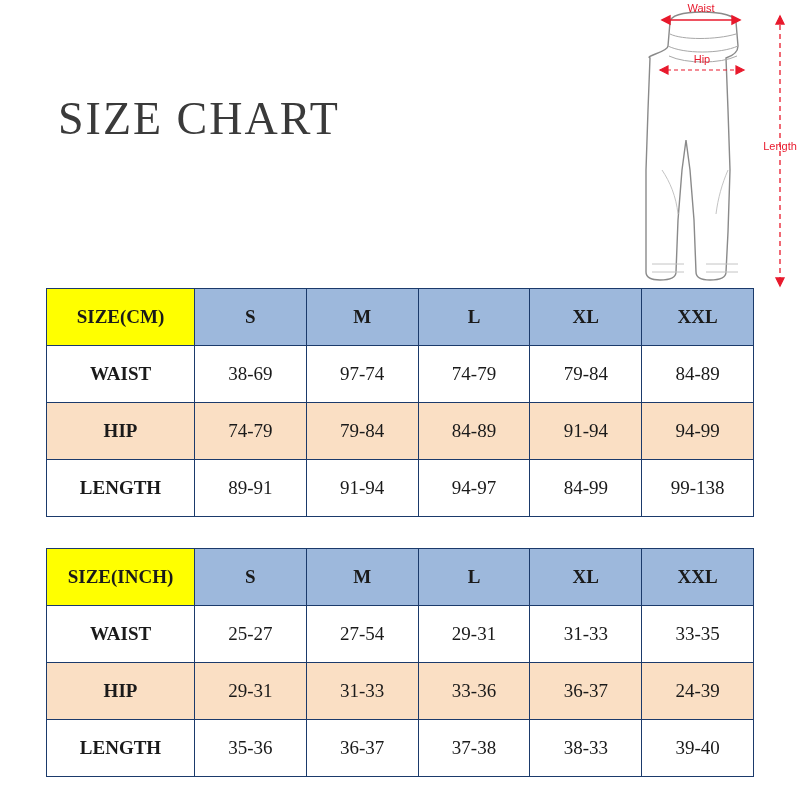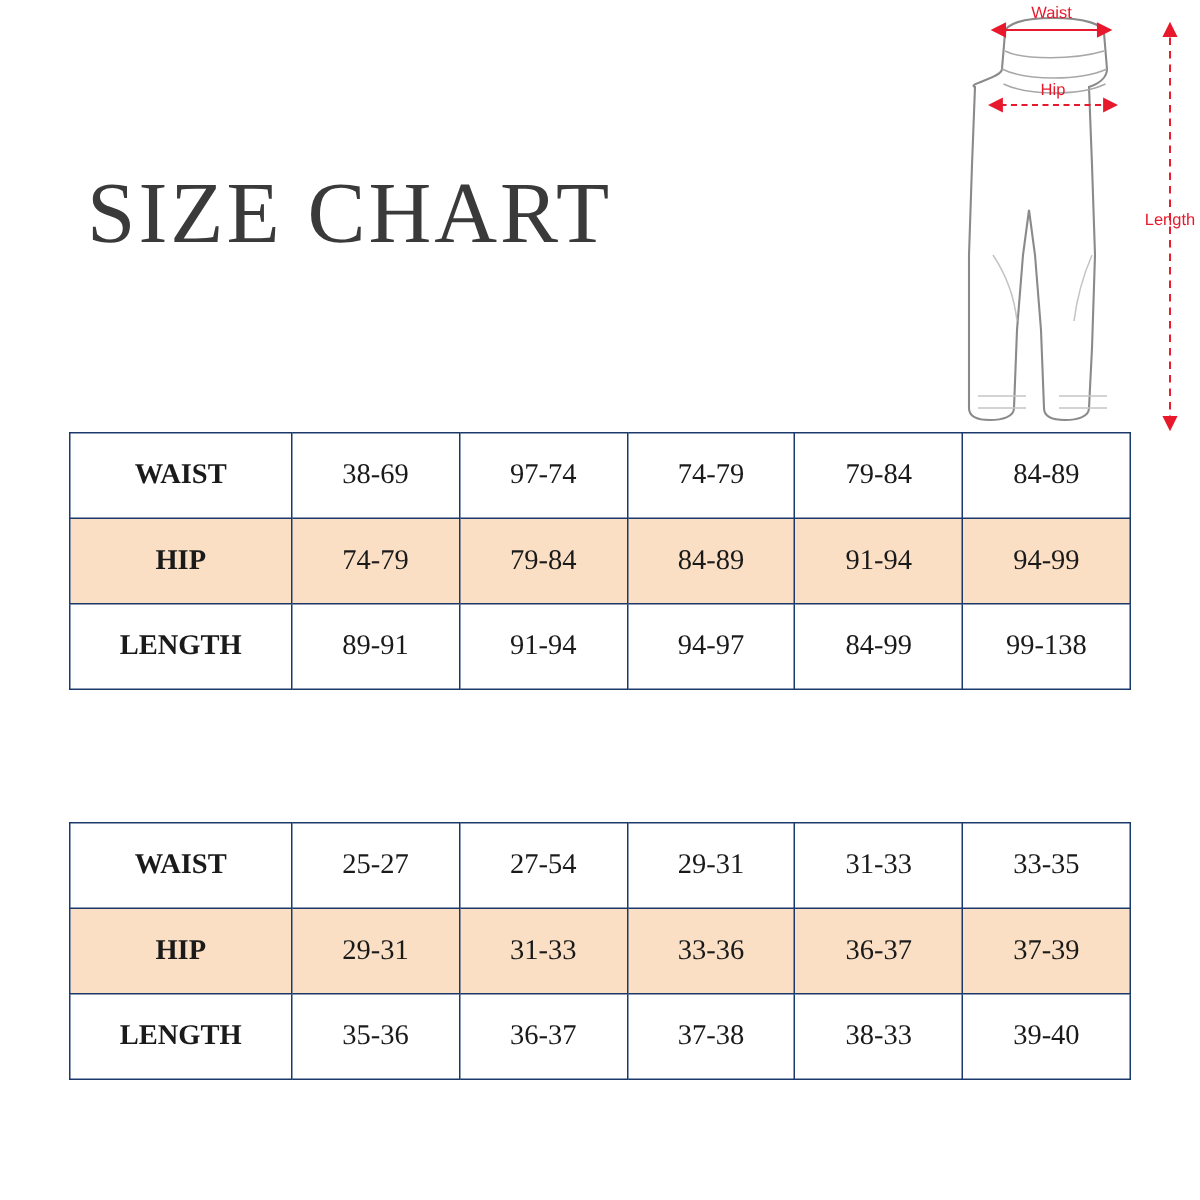--- a/index.html
+++ b/index.html
@@ -12,23 +12,23 @@
     background: #ffffff;
     font-family: "Liberation Serif", serif;
     position: relative;
     overflow: hidden;
   }
 
   
   #page-title {
     position: absolute;
     left: 58px;
-    top: 108px;
+    top: 92px;
     font-family: "Liberation Serif", serif;
-    font-size: 58px;
+    font-size: 46px;
     letter-spacing: 2px;
     color: #3a3a3a;
     font-weight: normal;
     white-space: nowrap;
   }
 
   
   #illustration {
     position: absolute;
     left: 612px;
@@ -156,20 +156,28 @@
 <table class="size-table" id="table-cm">
   <colgroup>
     <col class="label-col">
       <col>
       <col>
       <col>
       <col>
       <col>
   </colgroup>
   <tbody>
+    <tr>
+      <td class="hdr-label">SIZE(CM)</td>
+      <td class="hdr-size">S</td>
+      <td class="hdr-size">M</td>
+      <td class="hdr-size">L</td>
+      <td class="hdr-size">XL</td>
+      <td class="hdr-size">XXL</td>
+    </tr>
     <tr class="row-waist">
       <td class="row-label">WAIST</td>
       <td>38-69</td>
       <td>97-74</td>
       <td>74-79</td>
       <td>79-84</td>
       <td>84-89</td>
     </tr>
     <tr class="row-hip">
       <td class="row-label">HIP</td>
@@ -193,35 +201,43 @@
 <table class="size-table" id="table-inch">
   <colgroup>
     <col class="label-col">
       <col>
       <col>
       <col>
       <col>
       <col>
   </colgroup>
   <tbody>
+    <tr>
+      <td class="hdr-label">SIZE(INCH)</td>
+      <td class="hdr-size">S</td>
+      <td class="hdr-size">M</td>
+      <td class="hdr-size">L</td>
+      <td class="hdr-size">XL</td>
+      <td class="hdr-size">XXL</td>
+    </tr>
     <tr class="row-waist">
       <td class="row-label">WAIST</td>
       <td>25-27</td>
       <td>27-54</td>
       <td>29-31</td>
       <td>31-33</td>
       <td>33-35</td>
     </tr>
     <tr class="row-hip">
       <td class="row-label">HIP</td>
       <td>29-31</td>
       <td>31-33</td>
       <td>33-36</td>
       <td>36-37</td>
-      <td>37-39</td>
+      <td>24-39</td>
     </tr>
     <tr class="row-length">
       <td class="row-label">LENGTH</td>
       <td>35-36</td>
       <td>36-37</td>
       <td>37-38</td>
       <td>38-33</td>
       <td>39-40</td>
     </tr>
   </tbody>

